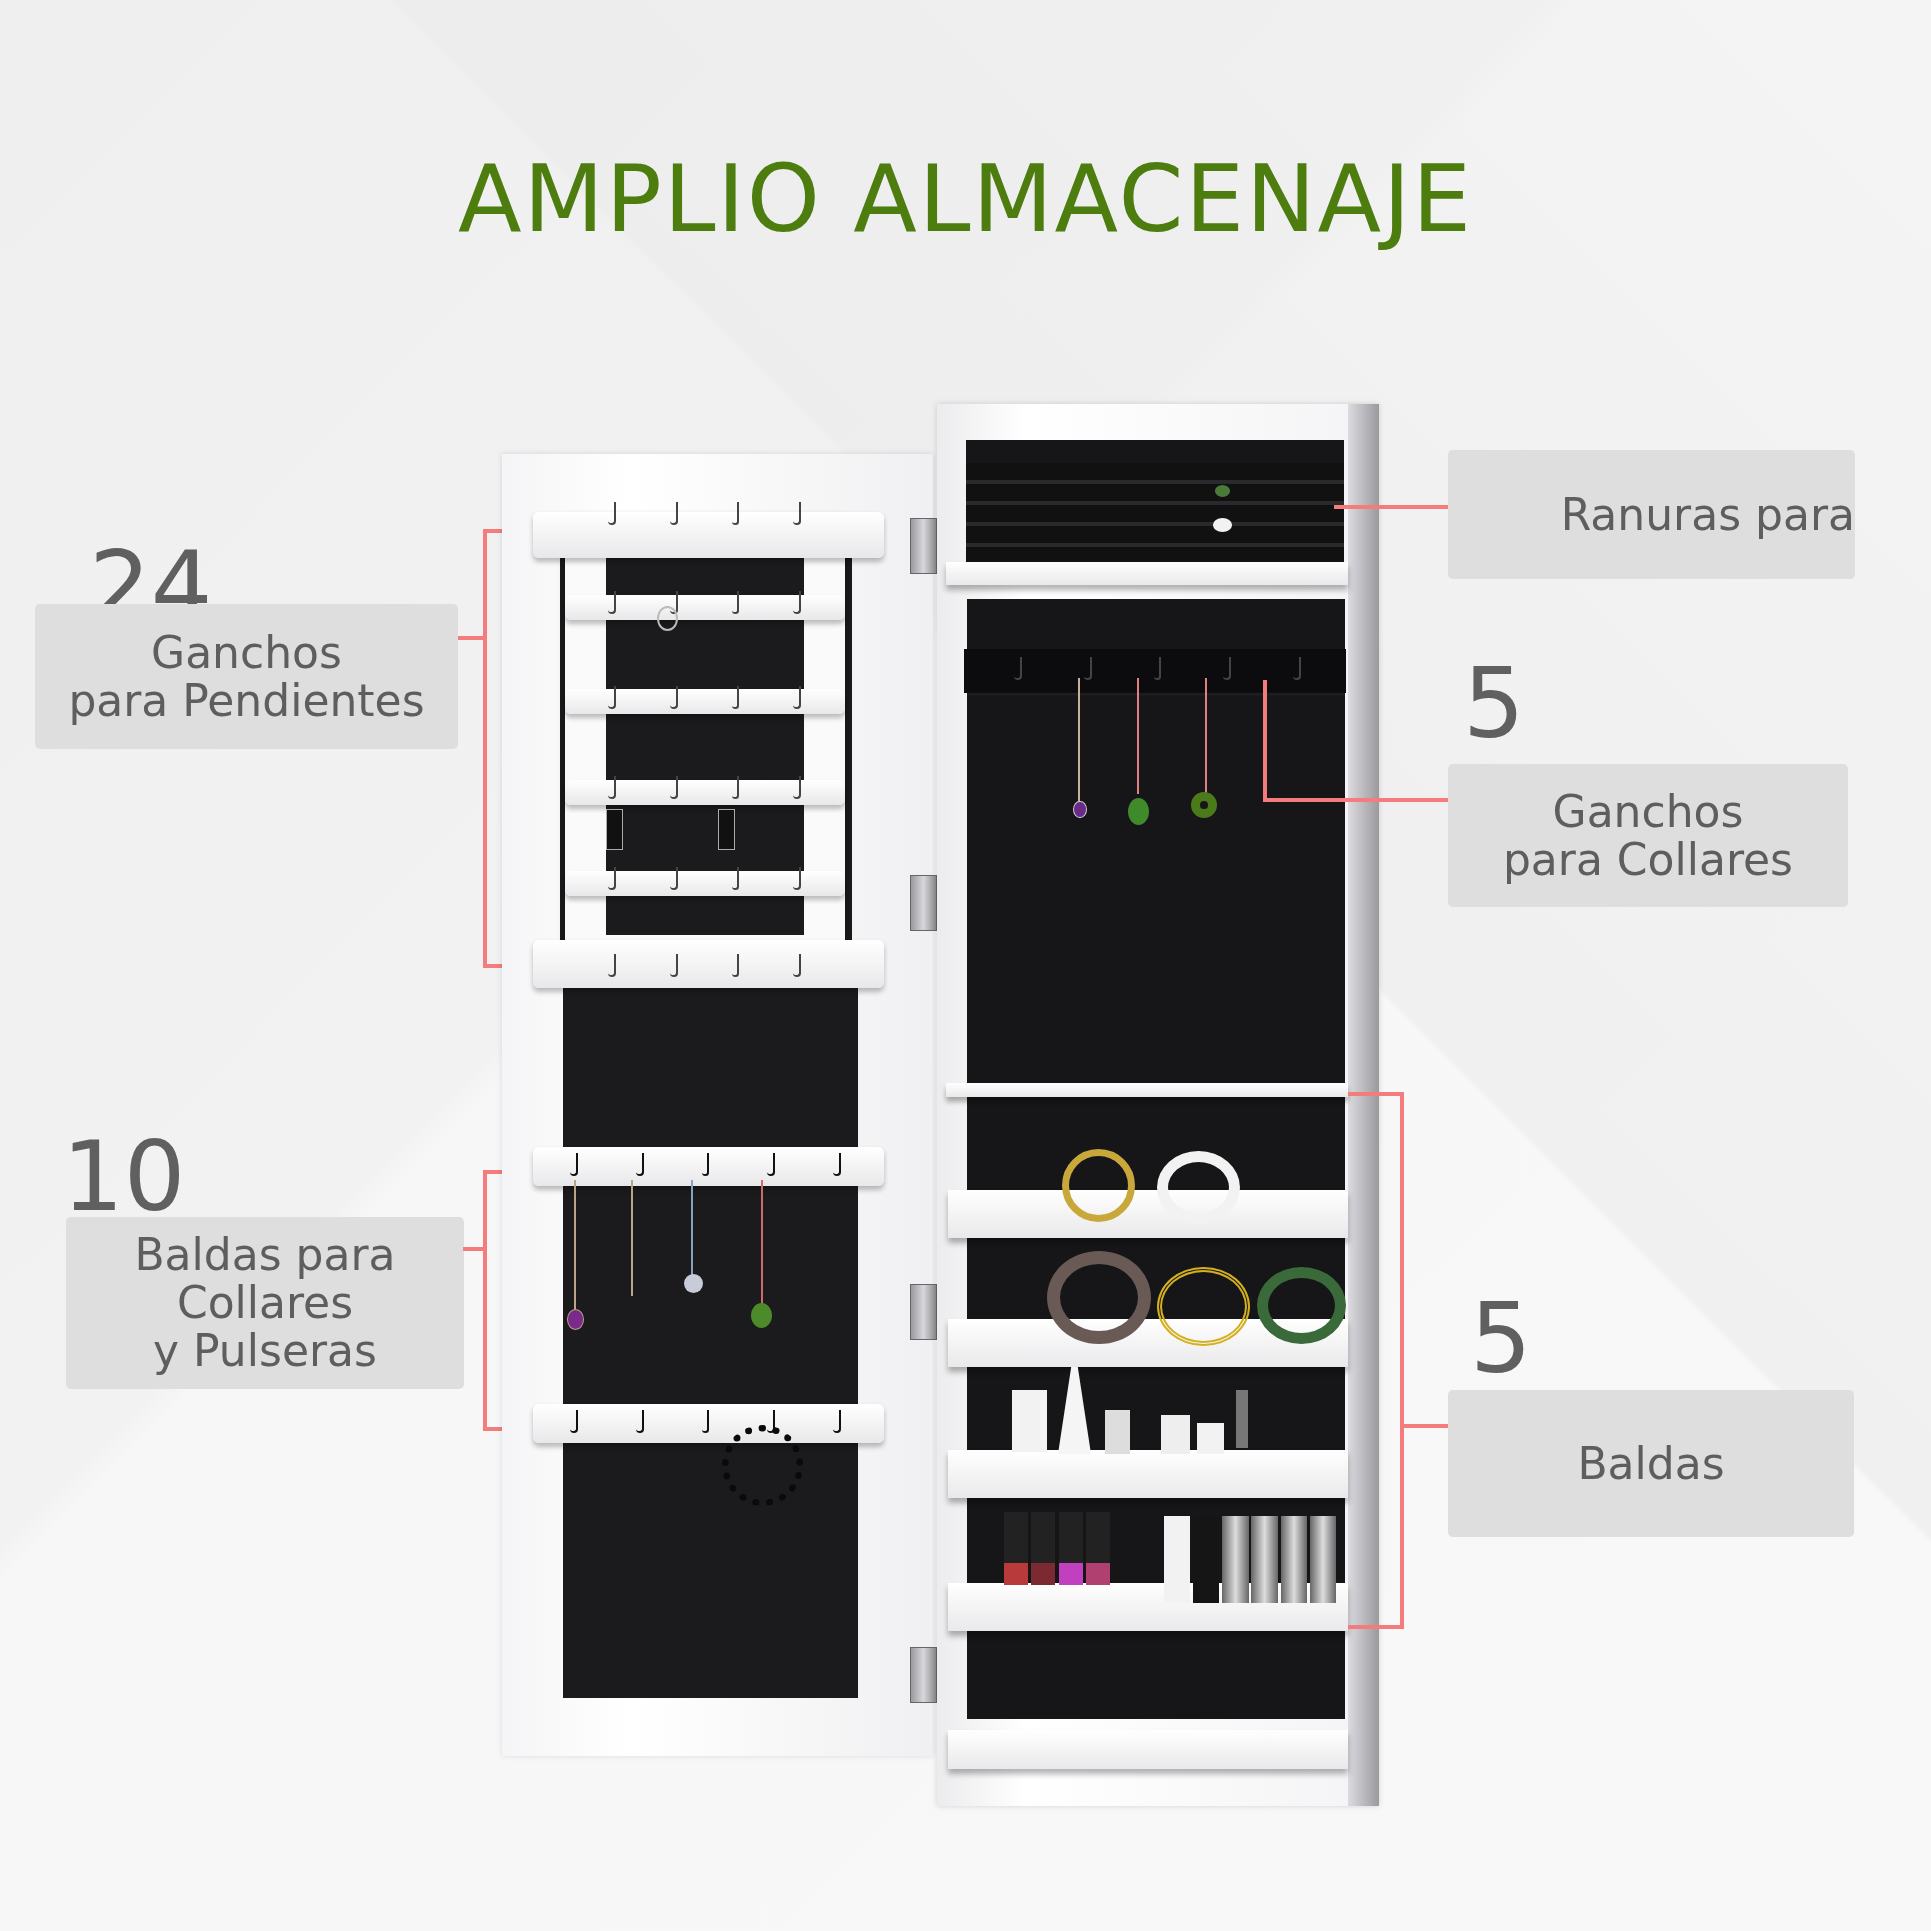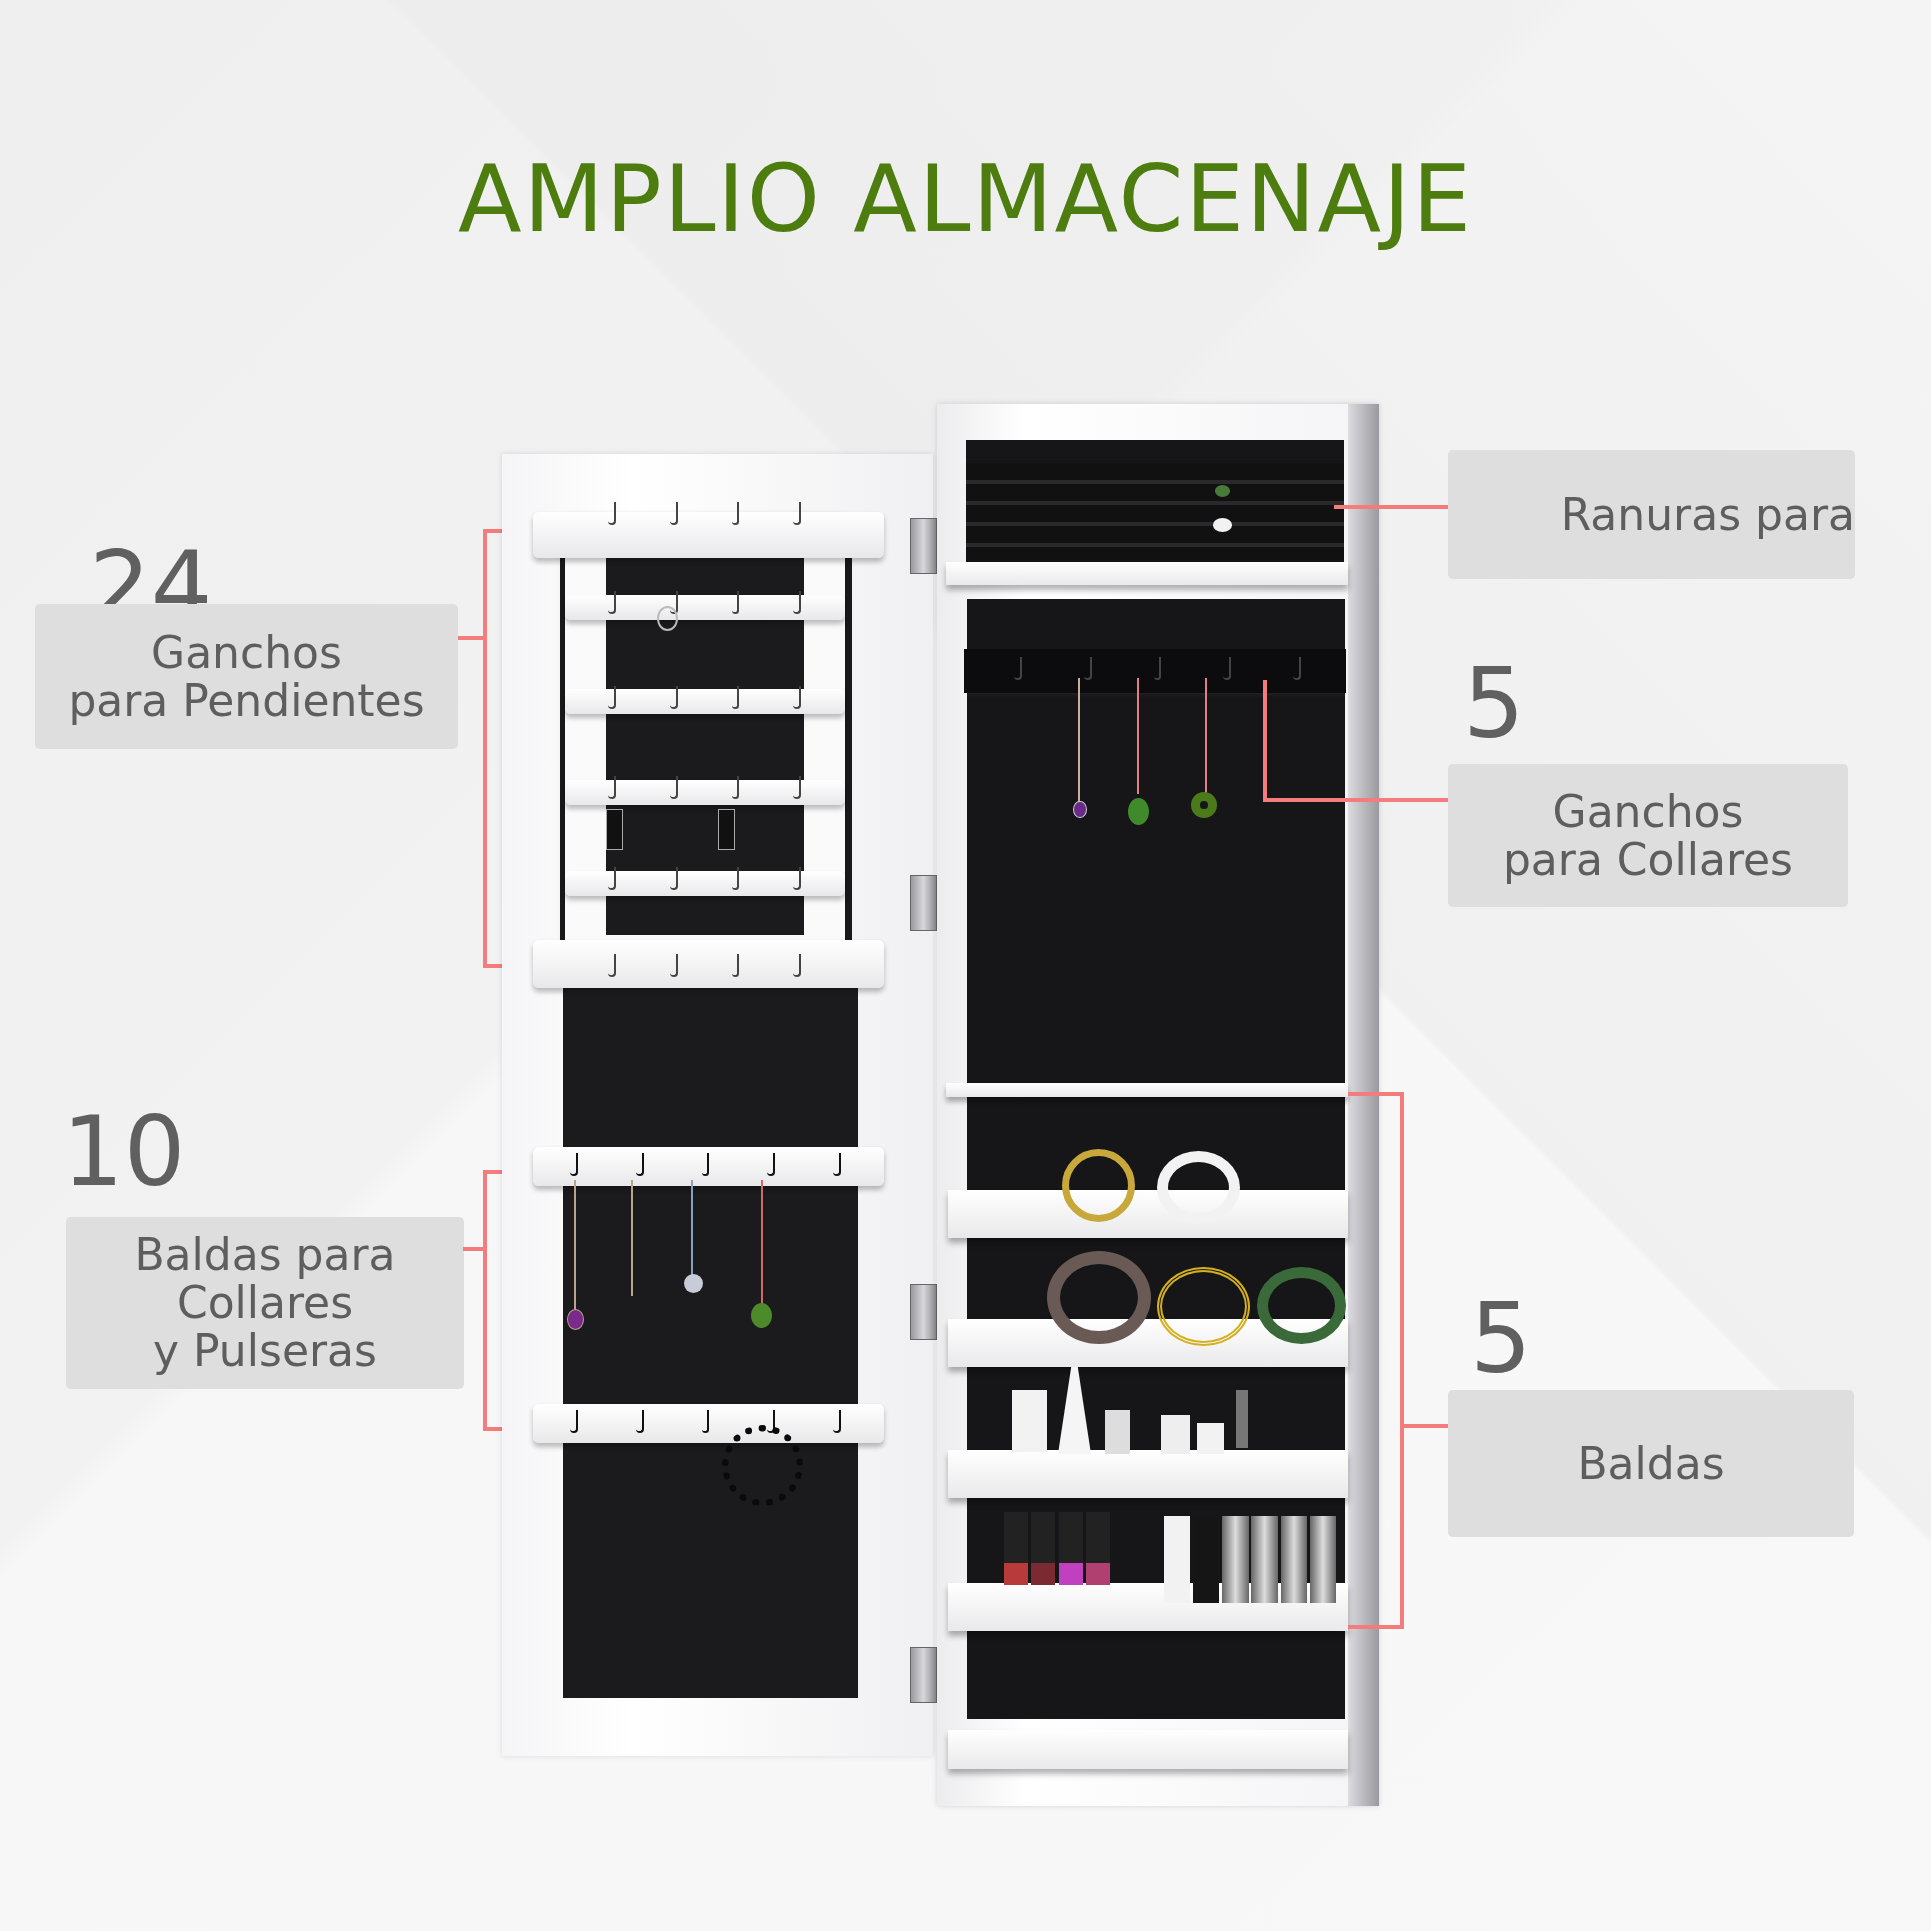--- a/index.html
+++ b/index.html
@@ -41,21 +41,21 @@
 <div class="abs num" style="left:89px;top:497px;margin-top:41px;">24</div>
 <div class="abs label" style="left:35px;top:604px;width:423px;height:145px;">
   <span>Ganchos</span>
   <span>para Pendientes</span>
 </div>
 <div class="pink" style="left:458px;top:636px;width:29px;height:3.9px;"></div>
 <div class="pink" style="left:483px;top:529px;width:3.9px;height:438px;"></div>
 <div class="pink" style="left:483px;top:529px;width:83px;height:3.9px;"></div>
 <div class="pink" style="left:483px;top:964px;width:83px;height:3.9px;"></div>
 
-<div class="abs num" style="left:62px;top:1103px;">10</div>
+<div class="abs num" style="left:62px;top:1128px;">10</div>
 <div class="abs label" style="left:66px;top:1217px;width:398px;height:172px;">
   <span>Baldas para</span>
   <span>Collares</span>
   <span>y Pulseras</span>
 </div>
 <div class="pink" style="left:463px;top:1247px;width:23px;height:3.9px;"></div>
 <div class="pink" style="left:483px;top:1170px;width:3.9px;height:261px;"></div>
 <div class="pink" style="left:483px;top:1170px;width:83px;height:3.9px;"></div>
 <div class="pink" style="left:483px;top:1427px;width:83px;height:3.9px;"></div>
 

